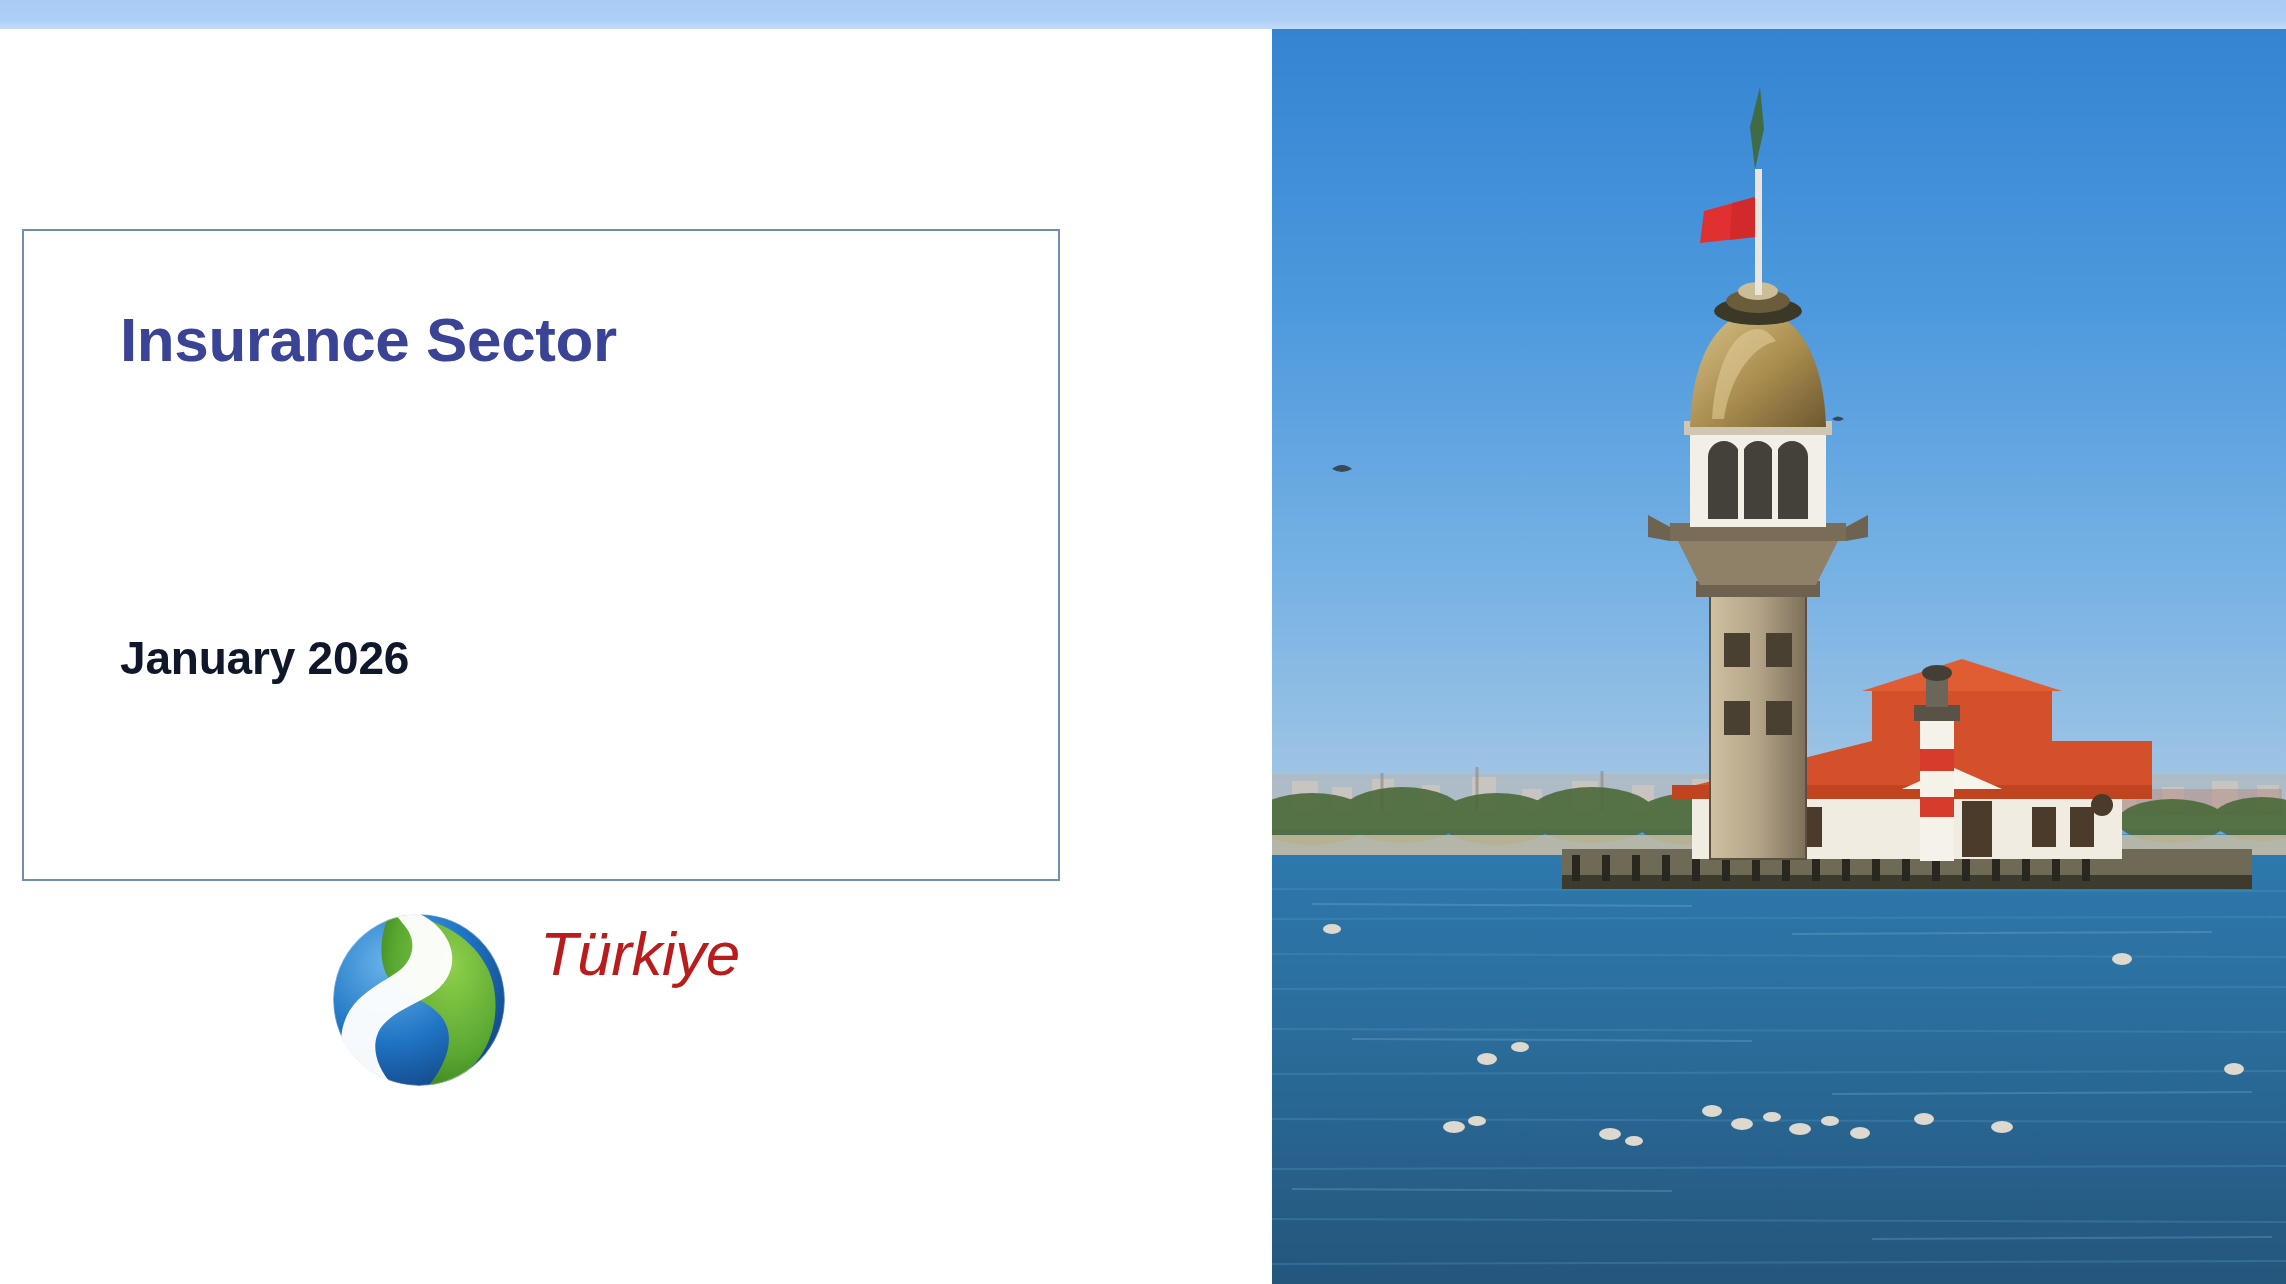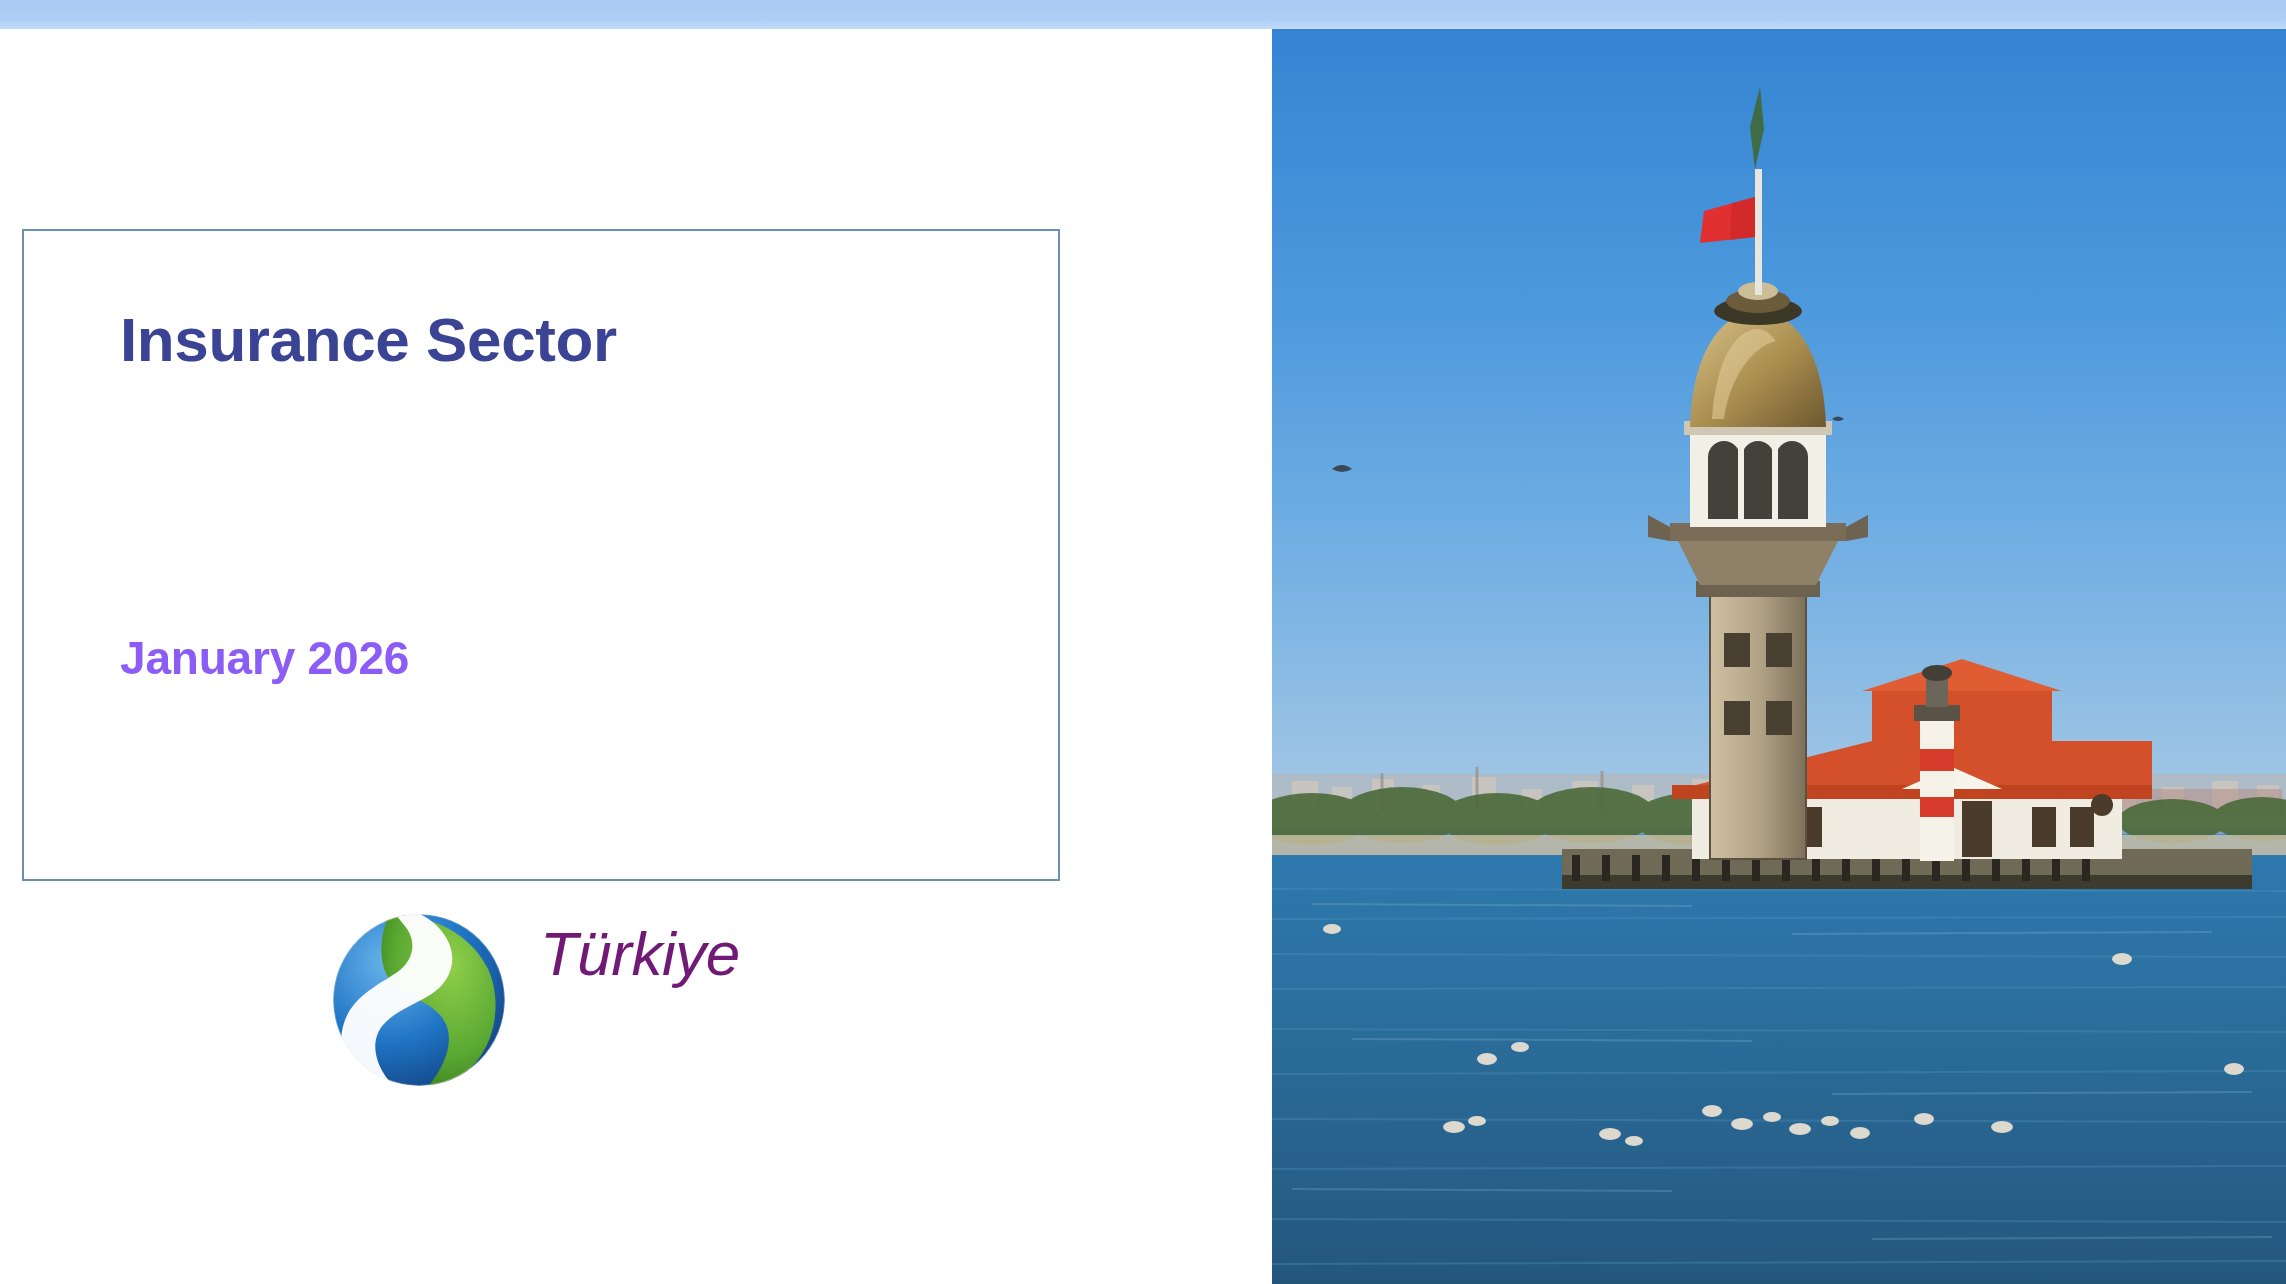--- a/index.html
+++ b/index.html
@@ -30,30 +30,30 @@
     border:2px solid #6e8fb5; background:#ffffff;
   }
   .title-text {
     position:absolute; left:96px; top:72px; width:880px;
     font-size:62px; font-weight:bold; line-height:1.18;
     color:#3b4494; letter-spacing:-0.4px;
   }
   .title-line { display:block; white-space:nowrap; }
   .subtitle-text {
     position:absolute; left:96px; top:400px;
-    font-size:46px; font-weight:bold; color:#8b5cf6;
+    font-size:46px; font-weight:bold; color:#0f172a;
     letter-spacing:-0.2px; white-space:nowrap;
   }
 
   
   .logo { position:absolute; left:330px; top:878px; width:690px; height:180px; }
   .logo-mark { position:absolute; left:0; top:4px; width:178px; height:178px; }
   .logo-words {
     position:absolute; left:210px; top:4px; width:480px; height:175px;
-    font-style:italic; font-weight:500; color:#701a75;
+    font-style:italic; font-weight:500; color:#b91c1c;
     font-size:62px; line-height:1.38; letter-spacing:-0.5px;
   }
   .logo-line { display:block; white-space:nowrap; }
 
   
   .photo {
     position:absolute; left:1272px; top:29px; width:1014px; height:1255px;
     overflow:hidden; background:#3a8fd9;
   }
   .photo svg { display:block; width:1014px; height:1255px; }

